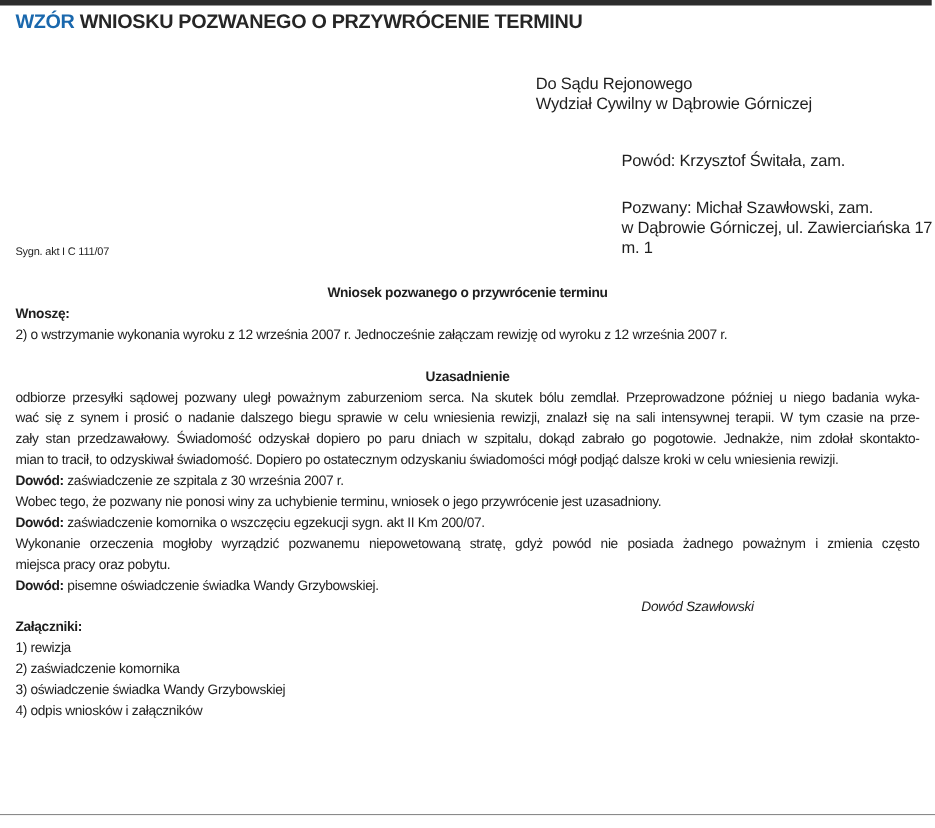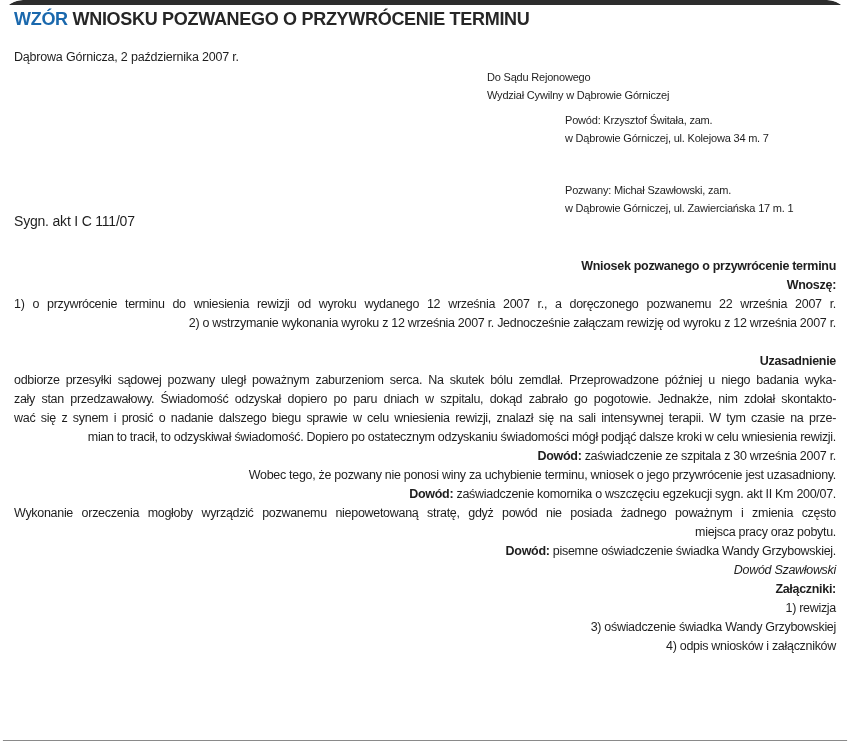--- a/index.html
+++ b/index.html
@@ -1,16 +1,16 @@
 <!DOCTYPE html>
 <html lang="pl" style="--accent: #1a68ad;"><head>
 <meta charset="utf-8">
 <style>
   :root { --accent: #1a68ad; --ink: #1e1e1e; }
-  * { box-sizing: border-box; margin: 0; padding: 0; border-radius: 23px; }
+  * { box-sizing: border-box; margin: 0; padding: 0; }
   html, body { background: #ffffff; }
   body {
     width: 850px; height: 753px;
     font-family: "Liberation Sans", "DejaVu Sans", sans-serif;
     color: var(--ink);
   }
   .page {
     position: relative;
     width: 850px; height: 753px;
     background: #ffffff;
@@ -25,102 +25,100 @@
     position: absolute; left: 14px; top: 9px;
     font-size: 18px; font-weight: bold;
     letter-spacing: -0.3px; color: #262626;
     white-space: nowrap;
   }
   .doc-title .accent { color: var(--accent); }
   .date-line {
     position: absolute; left: 14px; top: 50px;
     font-size: 12.5px; letter-spacing: -0.2px;
   }
-  .addr-block { position: absolute; font-size: 11px; letter-spacing: -0.2px; line-height: 18px; }
+  .addr-block { position: absolute; font-size: 15px; letter-spacing: -0.2px; line-height: 18px; }
   .court-block    { left: 487px; top: 68px; }
-  .plaintiff-block{ left: 565px; top: 111px; }
+  .plaintiff-block{ left: 565px; top: 138px; text-align: right; }
   .defendant-block{ left: 565px; top: 181px; }
   .sygn {
-    position: absolute; left: 14px; top: 213px;
-    font-size: 14px; letter-spacing: -0.2px;
+    position: absolute; left: 14px; top: 224px;
+    font-size: 10px; letter-spacing: -0.2px;
   }
   .main {
     position: absolute; left: 14px; top: 257px;
     width: 822px;
     font-size: 12.5px; letter-spacing: -0.3px;
     line-height: 19px;
   }
-  .main > div { min-height: 19px; text-align: right; }
+  .main > div { min-height: 19px; }
   .bold { font-weight: bold; }
   .center { text-align: center; }
   .jl { text-align: justify; text-align-last: justify; }
   .spacer { height: 19px; }
   .signature-line { font-style: italic; padding-left: 569px; }
   .bottom-rule {
     position: absolute; left: 0; top: 740px;
     width: 850px; height: 0;
     border-top: 1.5px solid #8a8a8a;
   }
 </style>
 </head>
 <body>
 
 <div class="page">
   <div class="topbar"></div>
 
   <h1 class="doc-title"><span class="accent">WZÓR</span><span> WNIOSKU POZWANEGO O PRZYWRÓCENIE TERMINU</span></h1>
 
-  <div class="date-line">Dąbrowa Górnicza, 2 października 2007 r.</div>
 
   <div class="addr-block court-block">
     <div>Do Sądu Rejonowego</div>
     <div>Wydział Cywilny w Dąbrowie Górniczej</div>
   </div>
 
   <div class="addr-block plaintiff-block">
     <div>Powód: Krzysztof Świtała, zam.</div>
-    <div>w Dąbrowie Górniczej, ul. Kolejowa 34 m. 7</div>
   </div>
 
   <div class="addr-block defendant-block">
     <div>Pozwany: Michał Szawłowski, zam.</div>
     <div>w Dąbrowie Górniczej, ul. Zawierciańska 17 m. 1</div>
   </div>
 
   <div class="sygn">Sygn. akt I C 111/07</div>
 
   <div class="main">
     <div class="center bold">Wniosek pozwanego o przywrócenie terminu</div>
 
     <div class="bold">Wnoszę:</div>
-    <div class="jl">1) o przywrócenie terminu do wniesienia rewizji od wyroku wydanego 12 września 2007 r., a doręczonego pozwanemu 22 września 2007 r.</div>
     <div>2) o wstrzymanie wykonania wyroku z 12 września 2007 r. Jednocześnie załączam rewizję od wyroku z 12 września 2007 r.</div>
 
     <div class="spacer"></div>
 
     <div class="center bold">Uzasadnienie</div>
     <div class="jl">odbiorze przesyłki sądowej pozwany uległ poważnym zaburzeniom serca. Na skutek bólu zemdlał. Przeprowadzone później u niego badania wyka-</div>
+    <div class="jl">wać się z synem i prosić o nadanie dalszego biegu sprawie w celu wniesienia rewizji, znalazł się na sali intensywnej terapii. W tym czasie na prze-</div>
     <div class="jl">zały stan przedzawałowy. Świadomość odzyskał dopiero po paru dniach w szpitalu, dokąd zabrało go pogotowie. Jednakże, nim zdołał skontakto-</div>
-    <div class="jl">wać się z synem i prosić o nadanie dalszego biegu sprawie w celu wniesienia rewizji, znalazł się na sali intensywnej terapii. W tym czasie na prze-</div>
     <div>mian to tracił, to odzyskiwał świadomość. Dopiero po ostatecznym odzyskaniu świadomości mógł podjąć dalsze kroki w celu wniesienia rewizji.</div>
 
     <div><span class="bold">Dowód:</span><span> zaświadczenie ze szpitala z 30 września 2007 r.</span></div>
 
     <div>Wobec tego, że pozwany nie ponosi winy za uchybienie terminu, wniosek o jego przywrócenie jest uzasadniony.</div>
 
 
     <div><span class="bold">Dowód:</span><span> zaświadczenie komornika o wszczęciu egzekucji sygn. akt II Km 200/07.</span></div>
 
     <div class="jl">Wykonanie orzeczenia mogłoby wyrządzić pozwanemu niepowetowaną stratę, gdyż powód nie posiada żadnego poważnym i zmienia często</div>
     <div>miejsca pracy oraz pobytu.</div>
 
     <div><span class="bold">Dowód:</span><span> pisemne oświadczenie świadka Wandy Grzybowskiej.</span></div>
 
     <div class="signature-line">Dowód Szawłowski</div>
 
     <div class="bold">Załączniki:</div>
     <div>1) rewizja</div>
+    <div>2) zaświadczenie komornika</div>
     <div>3) oświadczenie świadka Wandy Grzybowskiej</div>
     <div>4) odpis wniosków i załączników</div>
   </div>
 
   <div class="bottom-rule"></div>
 </div>
 
 </body></html>

